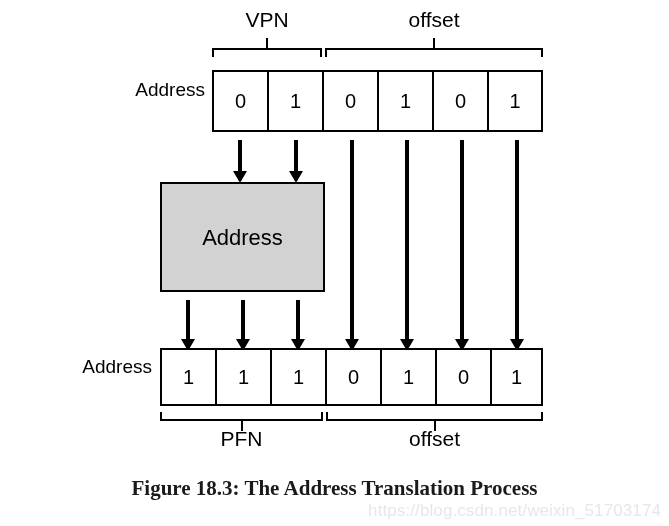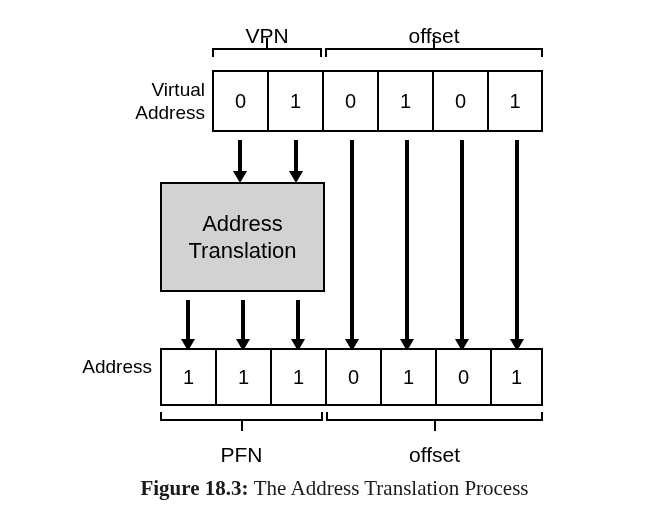--- a/index.html
+++ b/index.html
@@ -23,21 +23,20 @@
   }
   .abs { position: absolute; }
 
   
   .seg-label {
     font-size: 21px;
     line-height: 24px;
     text-align: center;
     color: #000;
     white-space: nowrap;
-    margin-top: 16px;
   }
 
   
   .side-label {
     font-size: 19px;
     line-height: 23px;
     text-align: right;
     color: #000;
     white-space: nowrap;
   }
@@ -138,21 +137,21 @@
     left: 0;
     right: 0;
     top: 476px;
     text-align: center;
     font-family: "Liberation Serif", serif;
     font-size: 21px;
     color: #1a1a1a;
     white-space: nowrap;
   }
   #caption .cap-num { font-weight: bold; }
-  #caption .cap-title { font-weight: normal; }
+  #caption .cap-title { font-weight: bold; }
 
   
   #watermark {
     position: absolute;
     right: 8px;
     top: 501px;
     font-family: "Liberation Sans", sans-serif;
     font-size: 17px;
     color: #e7e7e7;
     white-space: nowrap;
@@ -174,21 +173,20 @@
     <div class="midtick"></div>
   </div>
   <div class="abs bracket down" style="left:325px; top:48px; width:218px; height:11px;">
     <div class="bar"></div>
     <div class="endtick l"></div>
     <div class="endtick r"></div>
     <div class="midtick"></div>
   </div>
 
   <div class="abs side-label" style="left:40px; top:78px; width:165px;">
-    <div>Virtual</div>
     <div>Address</div>
   </div>
 
   <div class="abs bitrow" style="left:212px; top:70px; width:331px; height:62px;">
     <div class="bitcell" style="width:55px;">0</div>
     <div class="bitcell" style="width:55px;">1</div>
     <div class="bitcell" style="width:55px;">0</div>
     <div class="bitcell" style="width:55px;">1</div>
     <div class="bitcell" style="width:55px;">0</div>
     <div class="bitcell" style="width:52px;">1</div>
@@ -210,21 +208,20 @@
   <div class="arrow" style="left:460px; top:140px; height:200px;">
     <div class="head"></div>
   </div>
   <div class="arrow" style="left:515px; top:140px; height:200px;">
     <div class="head"></div>
   </div>
 
   <div class="abs" id="xlate-box" style="left:160px; top:182px; width:165px; height:110px;">
     <div class="txt">
       <div>Address</div>
-      <div>Translation</div>
     </div>
   </div>
 
   <div class="arrow" style="left:186px; top:300px; height:40px;">
     <div class="head"></div>
   </div>
   <div class="arrow" style="left:241px; top:300px; height:40px;">
     <div class="head"></div>
   </div>
   <div class="arrow" style="left:296px; top:300px; height:40px;">
@@ -258,14 +255,15 @@
     <div class="midtick"></div>
   </div>
 
   <div class="abs seg-label" style="left:160px; top:427px; width:163px;">PFN</div>
   <div class="abs seg-label" style="left:326px; top:427px; width:217px;">offset</div>
 
   <div id="caption">
     <span class="cap-num">Figure 18.3: </span><span class="cap-title">The Address Translation Process</span>
   </div>
 
+  <div id="watermark">https://blog.csdn.net/weixin_51703174</div>
 
 </div>
 
 </body></html>

